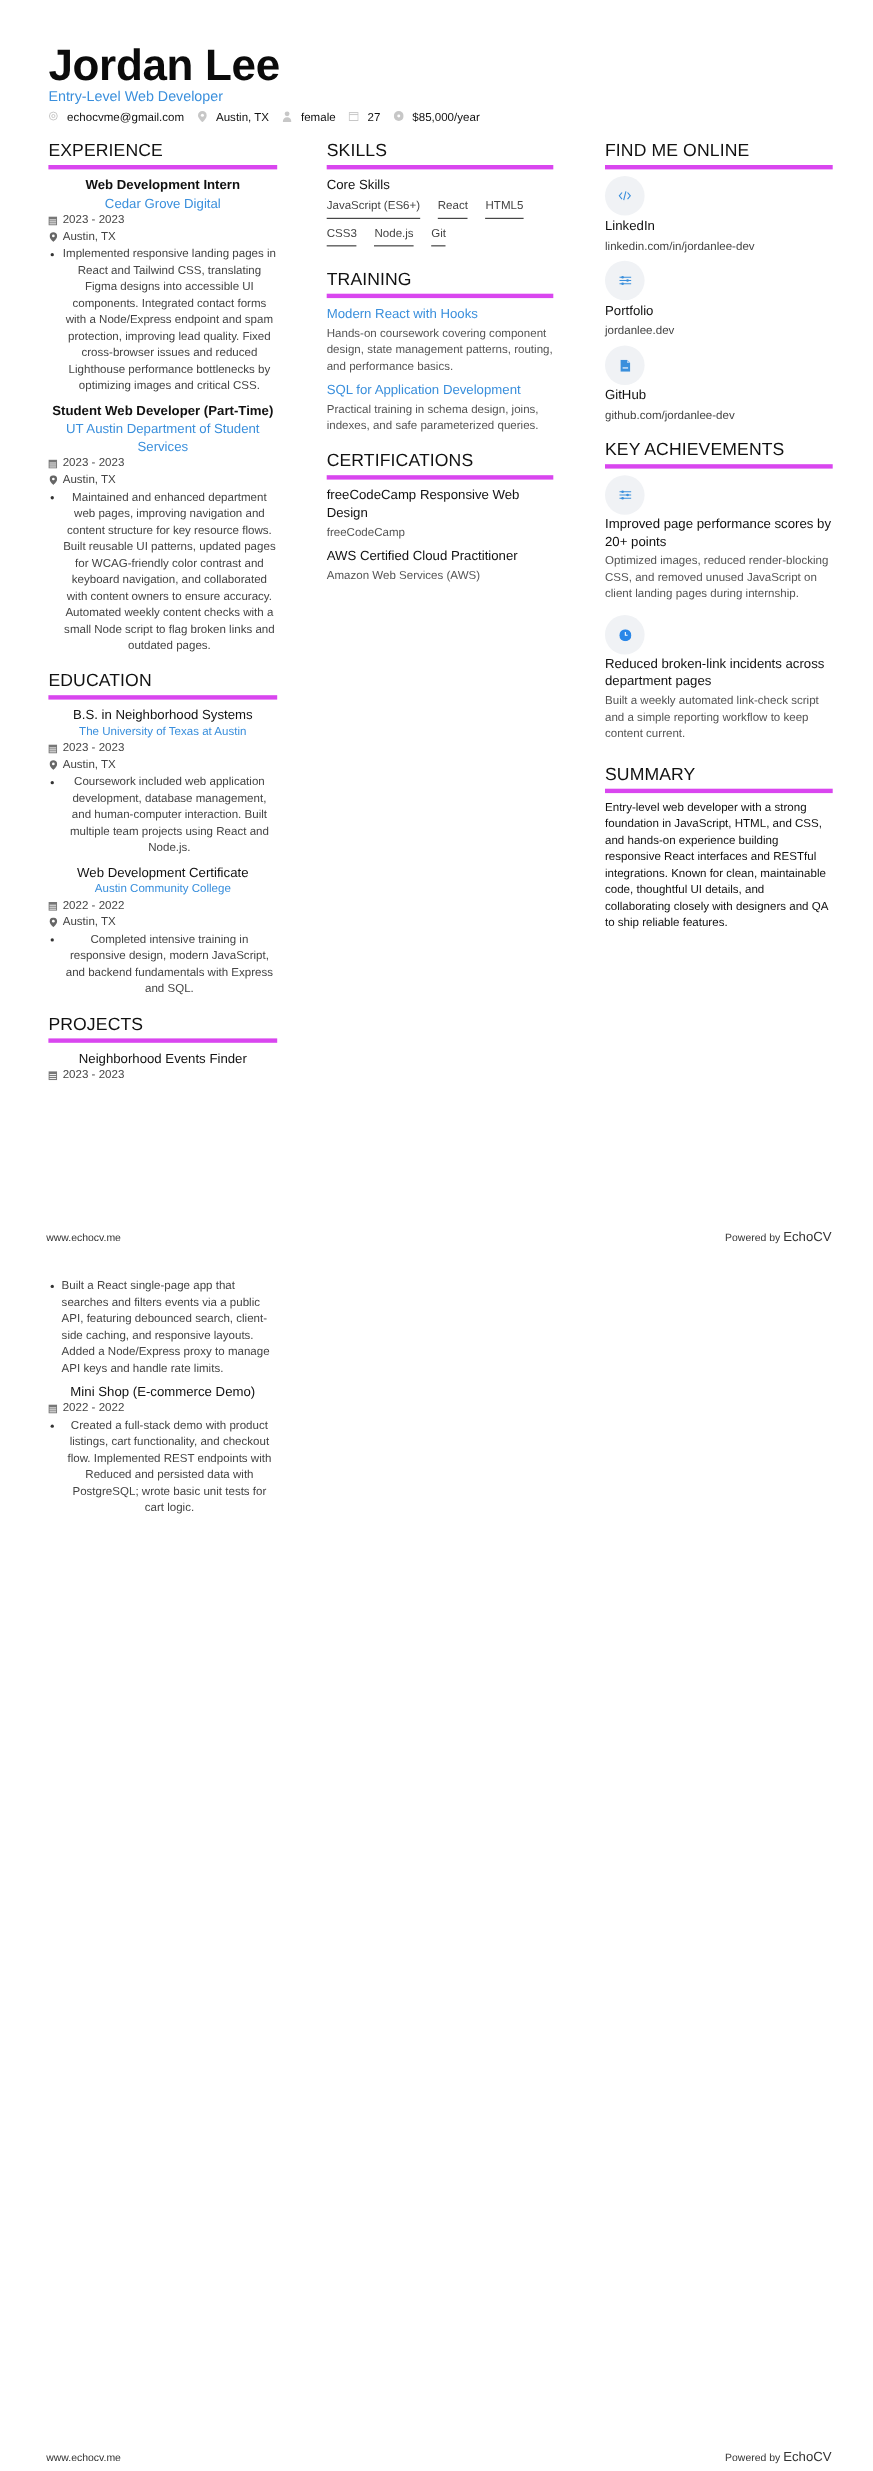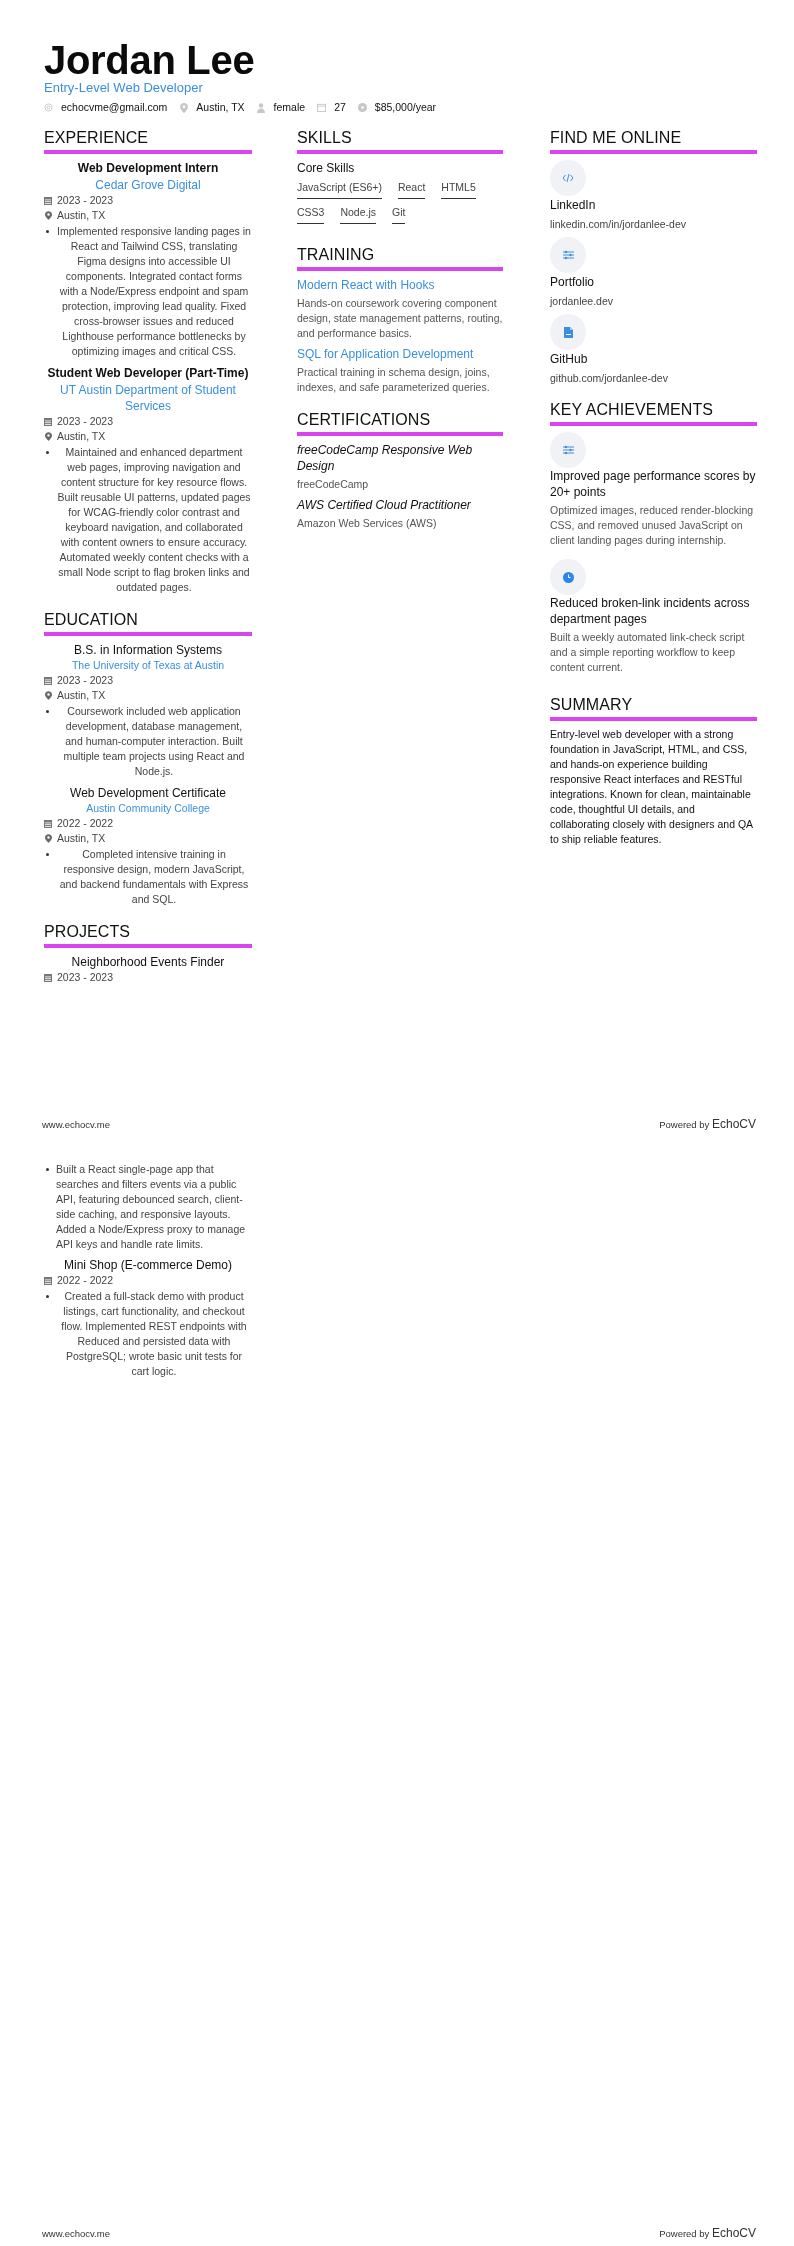--- a/index.html
+++ b/index.html
@@ -4,21 +4,21 @@
 <style>
   * { box-sizing: border-box; margin: 0; padding: 0; }
   body { width: 794px; height: 2246px; background: #fff; font-family: "Liberation Sans", "DejaVu Sans", sans-serif; color: #111; position: relative; overflow: hidden; }
   .page { position: absolute; left: 0; width: 794px; }
   .page1 { top: 0; height: 1123px; }
   .page2 { top: 1123px; height: 1123px; }
   .header { position: absolute; left: 44px; top: 42px; }
   .name { font-size: 40px; font-weight: 700; color: #0b0b0b; letter-spacing: -0.3px; line-height: 36px; }
   .title { font-size: 13px; color: #3a8fdc; margin-top: 1px; line-height: 17px; }
   .contacts { display: flex; align-items: center; margin-top: 5px; font-size: 10.5px; color: #111; }
-  .contacts .ci { display: flex; align-items: center; margin-right: 12px; }
+  .contacts .ci { display: flex; margin-right: 12px; }
   .contacts .ic { width: 9px; height: 9px; margin-right: 8px; display: inline-block; color: #c7c7c7; font-size: 8px; line-height: 9px; text-align: center; }
   .col { position: absolute; }
   .c1 { left: 44px; width: 208px; top: 129px; }
   .c2 { left: 297px; width: 206px; top: 129px; }
   .c3 { left: 550px; width: 207px; top: 129px; }
   .sec-h { font-size: 16px; text-transform: uppercase; color: #111; padding-bottom: 3px; border-bottom: 4px solid #d946ef; margin-bottom: 6px; letter-spacing: 0.1px; }
   .sec { margin-bottom: 16px; }
   .job-title { font-size: 12px; font-weight: 700; line-height: 16px; }
   .edu-title { font-size: 12px; line-height: 16px; }
   .org { font-size: 12px; color: #3a8fdc; line-height: 16px; margin-top: 1px; }
@@ -27,21 +27,21 @@
   .meta .mi { width: 8px; height: 9px; margin-right: 5px; display: inline-flex; align-items: center; justify-content: center; }
   .bullets { list-style: none; font-size: 10.5px; color: #444; line-height: 15px; margin-top: 1px; }
   .bullets li { position: relative; padding-left: 12px; }
   .bullets li::before { content: ""; position: absolute; left: 2px; top: 6px; width: 3px; height: 3px; background: #333; border-radius: 50%; }
   .entry { margin-bottom: 6px; text-align: center; }
   .sub-h { font-size: 12px; line-height: 16px; margin-bottom: 4px; }
   .tags { display: flex; flex-wrap: wrap; font-size: 10.5px; color: #444; }
   .tag { margin-right: 16px; padding-bottom: 4px; border-bottom: 1px solid #333; margin-bottom: 6px; line-height: 14px; }
   .train-t { font-size: 12px; color: #3a8fdc; line-height: 16px; margin-bottom: 3px; }
   .train-d { font-size: 10.5px; color: #555; line-height: 15px; margin-bottom: 5px; }
-  .cert-t { font-size: 12px; line-height: 16px; margin-bottom: 3px; font-style: italic; }
+  .cert-t { font-size: 12px; line-height: 16px; margin-bottom: 3px; }
   .cert-s { font-size: 10.5px; color: #555; line-height: 14px; margin-bottom: 6px; }
   .row { display: flex; margin-bottom: 6px; flex-direction: column; }
   .circle { width: 36px; height: 36px; border-radius: 50%; background: #f0f2f5; flex: none; display: flex; align-items: center; justify-content: center; margin-right: 13px; }
   .row-body { flex: 1; }
   .link-t { font-size: 12px; line-height: 16px; margin-bottom: 4px; margin-top: 1px; }
   .link-u { font-size: 10.5px; color: #444; line-height: 14px; }
   .ach-t { font-size: 12px; line-height: 16px; margin-bottom: 3px; }
   .ach-d { font-size: 10.5px; color: #555; line-height: 15px; margin-bottom: 5px; }
   .summary { font-size: 10.5px; color: #111; line-height: 15px; }
   .footer { position: absolute; left: 42px; right: 38px; display: flex; justify-content: space-between; align-items: baseline; font-size: 9.5px; color: #333; }
@@ -155,21 +155,21 @@
         <ul class="bullets">
           <li>Maintained and enhanced department web pages, improving navigation and content structure for key resource flows. Built reusable UI patterns, updated pages for WCAG-friendly color contrast and keyboard navigation, and collaborated with content owners to ensure accuracy. Automated weekly content checks with a small Node script to flag broken links and outdated pages.</li>
         </ul>
       </div>
     </div>
 
     <div class="sec">
       <div class="sec-h">EDUCATION</div>
 
       <div class="entry">
-        <div class="edu-title">B.S. in Information Systems</div>
+        <div class="edu-title">B.S. in Neighborhood Systems</div>
         <div class="org-sm">The University of Texas at Austin</div>
         <div class="meta">
           <span class="mi">
               <svg width="8" height="9" viewBox="0 0 8 9">
                 <rect x="0" y="1" width="8" height="8" fill="#777"></rect>
                 <rect x="1" y="3.5" width="6" height="0.8" fill="#fff"></rect>
                 <rect x="1" y="5.3" width="6" height="0.8" fill="#fff"></rect>
                 <rect x="1" y="7.1" width="6" height="0.8" fill="#fff"></rect>
               </svg>
             </span>

